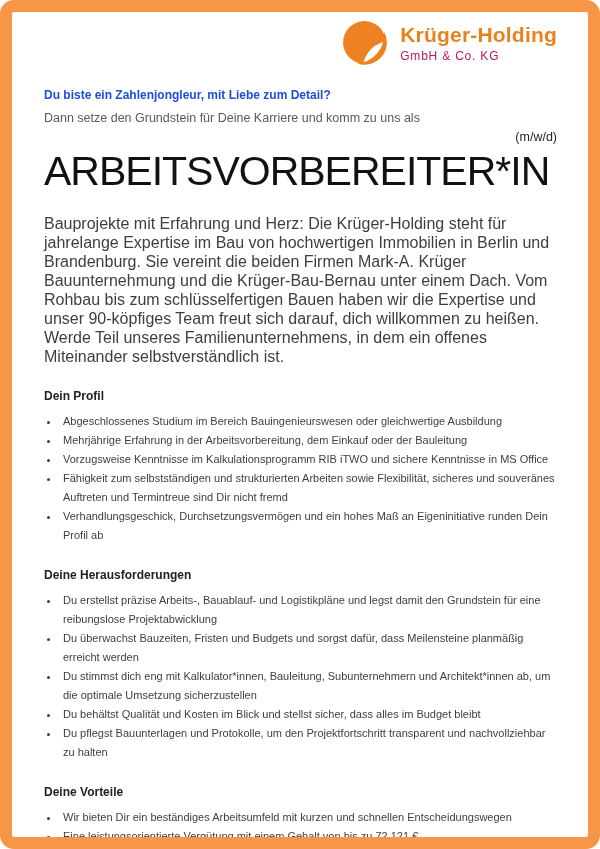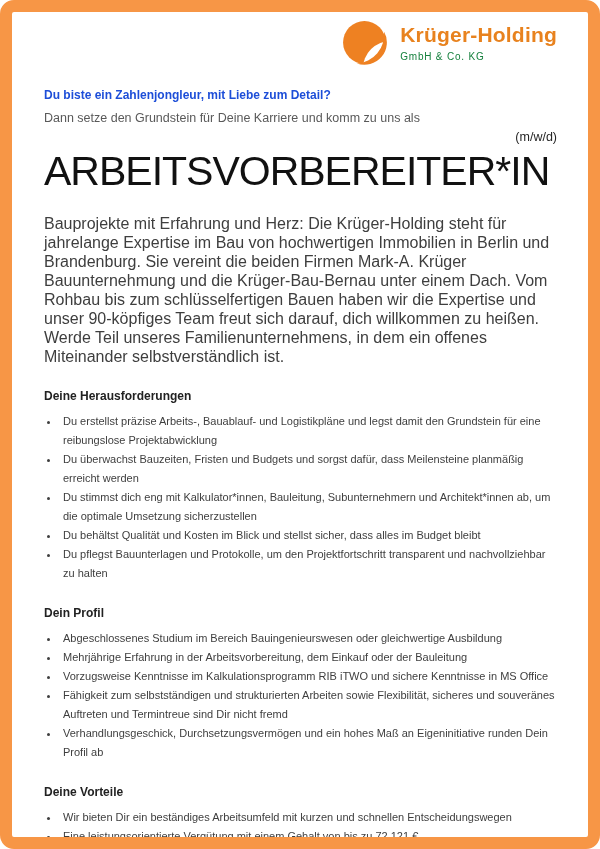--- a/index.html
+++ b/index.html
@@ -27,21 +27,21 @@
     align-items:center;
     gap:11px;
   }
   .logo-icon{width:47px;height:47px;flex:0 0 auto;}
   .brand-text{display:flex;flex-direction:column;}
   .brand-name{
     font-size:21px;font-weight:bold;color:#E8821E;
     letter-spacing:.2px;line-height:24px;
   }
   .brand-legal{
-    font-size:10px;color:#15803d;letter-spacing:.8px;line-height:17px;margin-top:1px;
+    font-size:12px;color:#be185d;letter-spacing:.8px;line-height:17px;margin-top:1px;
   }
 
   
   .hook{margin:21px 0 0;font-size:12px;font-weight:bold;color:#1d4ed8;line-height:15px;}
   .lead{margin:8px 0 0;font-size:12.5px;color:#595959;line-height:15px;}
   .mwd{margin:4px 0 0;font-size:12.5px;color:#262626;text-align:right;line-height:15px;}
   .job-title{
     margin:1px 0 0;
     font-size:41px;font-weight:normal;color:#111111;
     letter-spacing:-1px;line-height:50px;white-space:nowrap;
@@ -82,38 +82,38 @@
     <main>
       <p class="hook">Du biste ein Zahlenjongleur, mit Liebe zum Detail?</p>
       <p class="lead">Dann setze den Grundstein für Deine Karriere und komm zu uns als</p>
       <div class="mwd">(m/w/d)</div>
       <h1 class="job-title">ARBEITSVORBEREITER*IN</h1>
 
       <p class="about">Bauprojekte mit Erfahrung und Herz: Die Krüger-Holding steht für jahrelange Expertise im Bau von hochwertigen Immobilien in Berlin und Brandenburg. Sie vereint die beiden Firmen Mark-A. Krüger Bauunternehmung und die Krüger-Bau-Bernau unter einem Dach. Vom Rohbau bis zum schlüsselfertigen Bauen haben wir die Expertise und unser 90-köpfiges Team freut sich darauf, dich willkommen zu heißen. Werde Teil unseres Familienunternehmens, in dem ein offenes Miteinander selbstverständlich ist.</p>
 
       <div id="sections">
   <section class="job-section">
+    <h2 class="section-heading">Dein Profil</h2>
+    <ul class="bullet-list">
+              <li>Abgeschlossenes Studium im Bereich Bauingenieurswesen oder gleichwertige Ausbildung</li>
+              <li>Mehrjährige Erfahrung in der Arbeitsvorbereitung, dem Einkauf oder der Bauleitung</li>
+              <li>Vorzugsweise Kenntnisse im Kalkulationsprogramm RIB iTWO und sichere Kenntnisse in MS Office</li>
+              <li>Fähigkeit zum selbstständigen und strukturierten Arbeiten sowie Flexibilität, sicheres und souveränes Auftreten und Termintreue sind Dir nicht fremd</li>
+              <li>Verhandlungsgeschick, Durchsetzungsvermögen und ein hohes Maß an Eigeninitiative runden Dein Profil ab</li>
+            </ul>
+  </section>
+
+  <section class="job-section">
     <h2 class="section-heading">Deine Herausforderungen</h2>
     <ul class="bullet-list">
               <li>Du erstellst präzise Arbeits-, Bauablauf- und Logistikpläne und legst damit den Grundstein für eine reibungslose Projektabwicklung</li>
               <li>Du überwachst Bauzeiten, Fristen und Budgets und sorgst dafür, dass Meilensteine planmäßig erreicht werden</li>
               <li>Du stimmst dich eng mit Kalkulator*innen, Bauleitung, Subunternehmern und Architekt*innen ab, um die optimale Umsetzung sicherzustellen</li>
               <li>Du behältst Qualität und Kosten im Blick und stellst sicher, dass alles im Budget bleibt</li>
               <li>Du pflegst Bauunterlagen und Protokolle, um den Projektfortschritt transparent und nachvollziehbar zu halten</li>
-            </ul>
-  </section>
-
-  <section class="job-section">
-    <h2 class="section-heading">Dein Profil</h2>
-    <ul class="bullet-list">
-              <li>Abgeschlossenes Studium im Bereich Bauingenieurswesen oder gleichwertige Ausbildung</li>
-              <li>Mehrjährige Erfahrung in der Arbeitsvorbereitung, dem Einkauf oder der Bauleitung</li>
-              <li>Vorzugsweise Kenntnisse im Kalkulationsprogramm RIB iTWO und sichere Kenntnisse in MS Office</li>
-              <li>Fähigkeit zum selbstständigen und strukturierten Arbeiten sowie Flexibilität, sicheres und souveränes Auftreten und Termintreue sind Dir nicht fremd</li>
-              <li>Verhandlungsgeschick, Durchsetzungsvermögen und ein hohes Maß an Eigeninitiative runden Dein Profil ab</li>
             </ul>
   </section>
 
   <section class="job-section">
     <h2 class="section-heading">Deine Vorteile</h2>
     <ul class="bullet-list">
               <li>Wir bieten Dir ein beständiges Arbeitsumfeld mit kurzen und schnellen Entscheidungswegen</li>
               <li>Eine leistungsorientierte Vergütung mit einem Gehalt von bis zu 72.121 €</li>
               <li>Flexible Arbeitszeiten, Home-Office und 30 Tage Urlaub</li>
             </ul>

